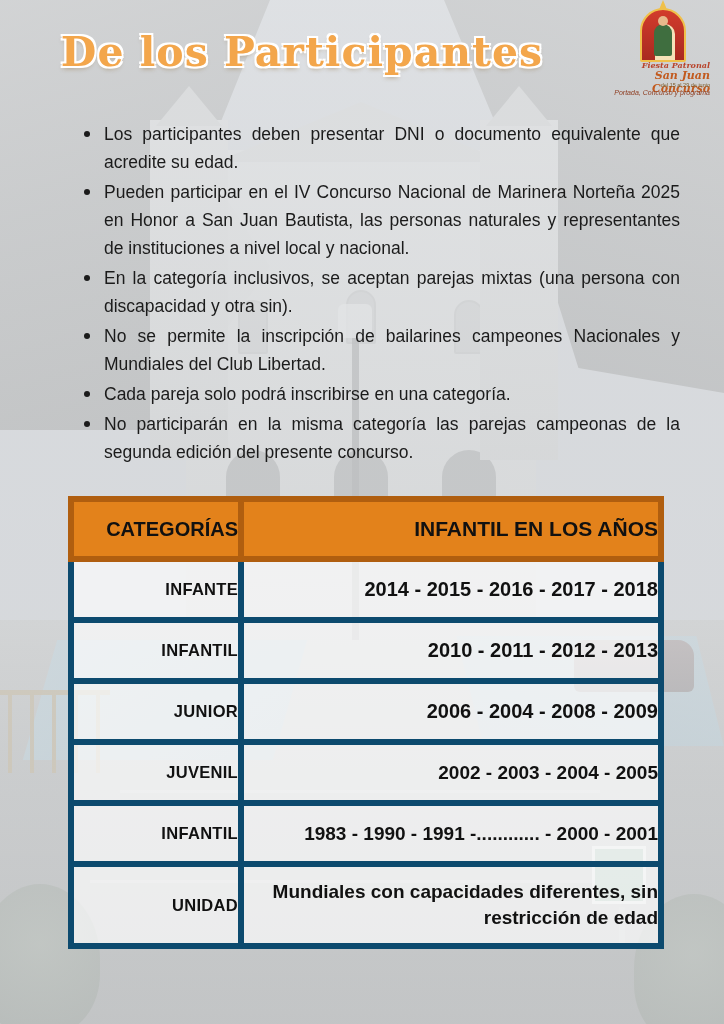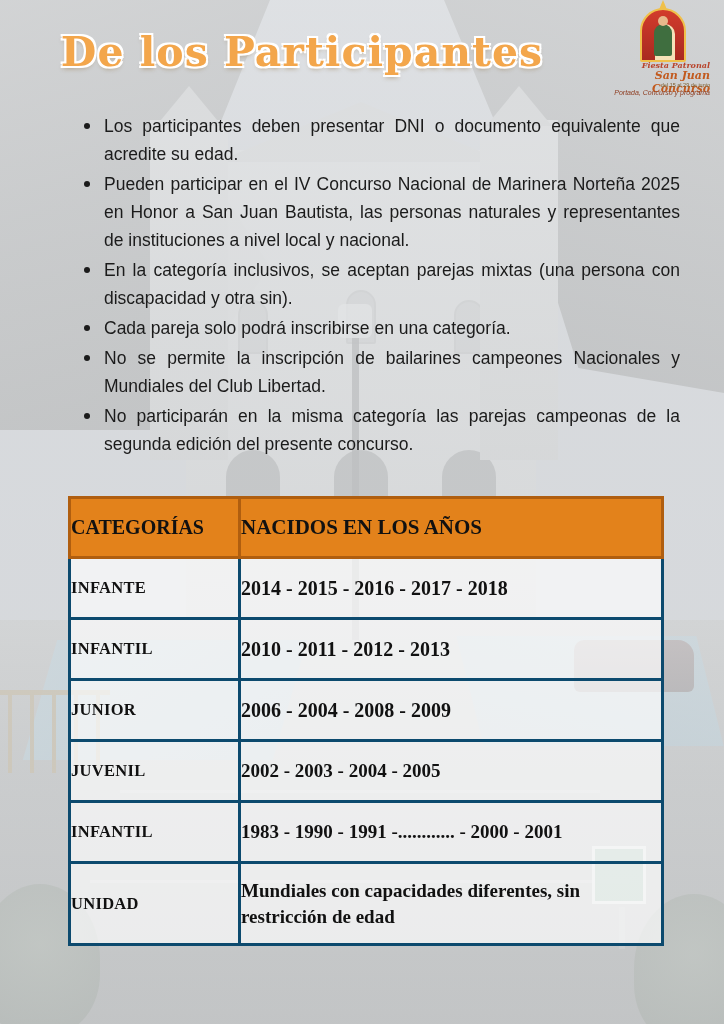--- a/index.html
+++ b/index.html
@@ -250,21 +250,21 @@
   }
   .logo .line4 {
     position: absolute;
     left: 0; top: 83px; width: 96px;
     font-size: 7px; font-style: italic; color: #8d3b1f;
   }
 
   
   ul.bullets {
     position: absolute;
-    left: 82px; top: 112px; width: 598px;
+    left: 82px; top: 120px; width: 598px;
     list-style: none;
   }
   ul.bullets li {
     position: relative;
     font-size: 17.5px;
     line-height: 28px;
     color: #1b1b1b;
     margin-bottom: 2px;
     padding-left: 22px;
     text-align: justify;
@@ -283,24 +283,23 @@
   table.cats {
     position: absolute;
     left: 68px; top: 496px;
     width: 596px;
     border-collapse: collapse;
     background: rgba(255,255,255,.66);
     table-layout: fixed;
   }
   table.cats col.c1 { width: 170px; }
   table.cats th, table.cats td {
-    border: 3px solid #0c4a6e;
-    text-align: left;
+    border: 6px solid #0c4a6e;
+    text-align: right;
     color: #111;
-    font-family: Liberation Serif, serif;
   }
   table.cats thead th {
     background: #e3821b;
     color: #111;
     font-size: 21px;
     font-weight: bold;
     height: 60px;
     border-color: #b05e0f;
   }
   table.cats thead th.head-cat { font-size: 20px; }
@@ -371,34 +370,34 @@
     <div class="line1">Fiesta Patronal</div>
     <div class="line2">San Juan Concurso</div>
     <div class="line3">del 15 al 29 de junio</div>
     <div class="line4">Portada, Concurso y programa</div>
   </div>
 
   <ul class="bullets">
     <li>Los participantes deben presentar DNI o documento equivalente que acredite su edad.</li>
     <li>Pueden participar en el IV Concurso Nacional de Marinera Norteña 2025 en Honor a San Juan Bautista, las personas naturales y representantes de instituciones a nivel local y nacional.</li>
     <li>En la categoría inclusivos, se aceptan parejas mixtas (una persona con discapacidad y otra sin).</li>
+    <li>No se permite la inscripción de bailarines campeones  Nacionales y Mundiales del Club Libertad.</li>
     <li>Cada pareja solo podrá inscribirse en una categoría.</li>
-    <li>No se permite la inscripción de bailarines campeones  Nacionales y Mundiales del Club Libertad.</li>
     <li>No participarán en la misma categoría las parejas campeonas de la segunda edición del presente concurso.</li>
   </ul>
 
   <table class="cats">
     <colgroup>
         <col class="c1">
         <col>
       </colgroup>
     <thead>
       <tr>
         <th class="head-cat">CATEGORÍAS</th>
-        <th>NACIDOS EN LOS AÑOS</th>
+        <th>INFANTIL EN LOS AÑOS</th>
       </tr>
     </thead>
     <tbody>
       <tr>
         <td class="cat">INFANTE</td>
         <td class="years">2014 - 2015 - 2016 - 2017 - 2018</td>
       </tr>
       <tr>
         <td class="cat">INFANTIL</td>
         <td class="years">2010 - 2011 - 2012 - 2013</td>

